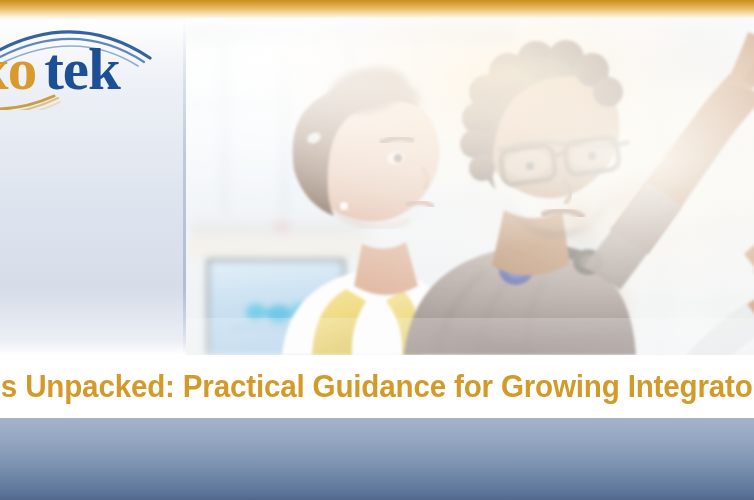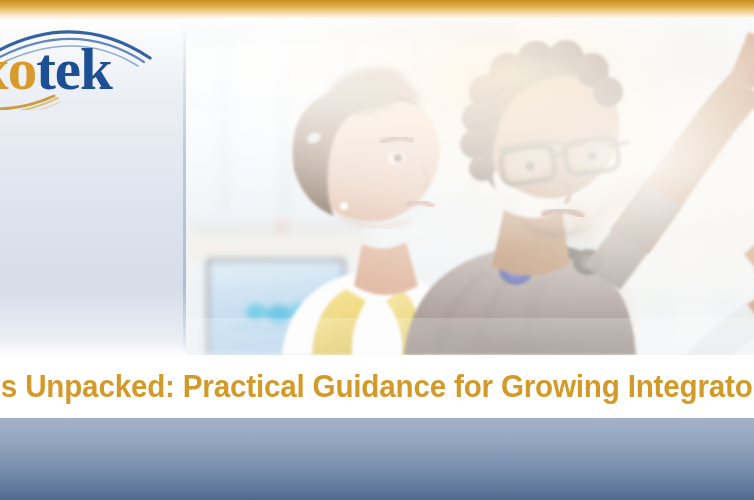--- a/index.html
+++ b/index.html
@@ -78,21 +78,21 @@
     position: absolute;
     left: 0; top: 26px;
     font-family: "Liberation Serif", serif;
     font-weight: bold;
     font-size: 59px;
     letter-spacing: -1px;
     line-height: 1;
     white-space: nowrap;
   }
   .logo-exo { color: #d89a2c; }
-  .logo-tek { color: #1c4f93; }
+  .logo-tek { color: #1c4f93; margin-left: 8px; }
   .logo-arcs { position: absolute; left: 0; top: 0; width: 236px; height: 96px; }
 
   
   .photo {
     position: absolute;
     left: 186px;
     top: 18px;
     width: 568px;
     height: 337px;
     overflow: hidden;

